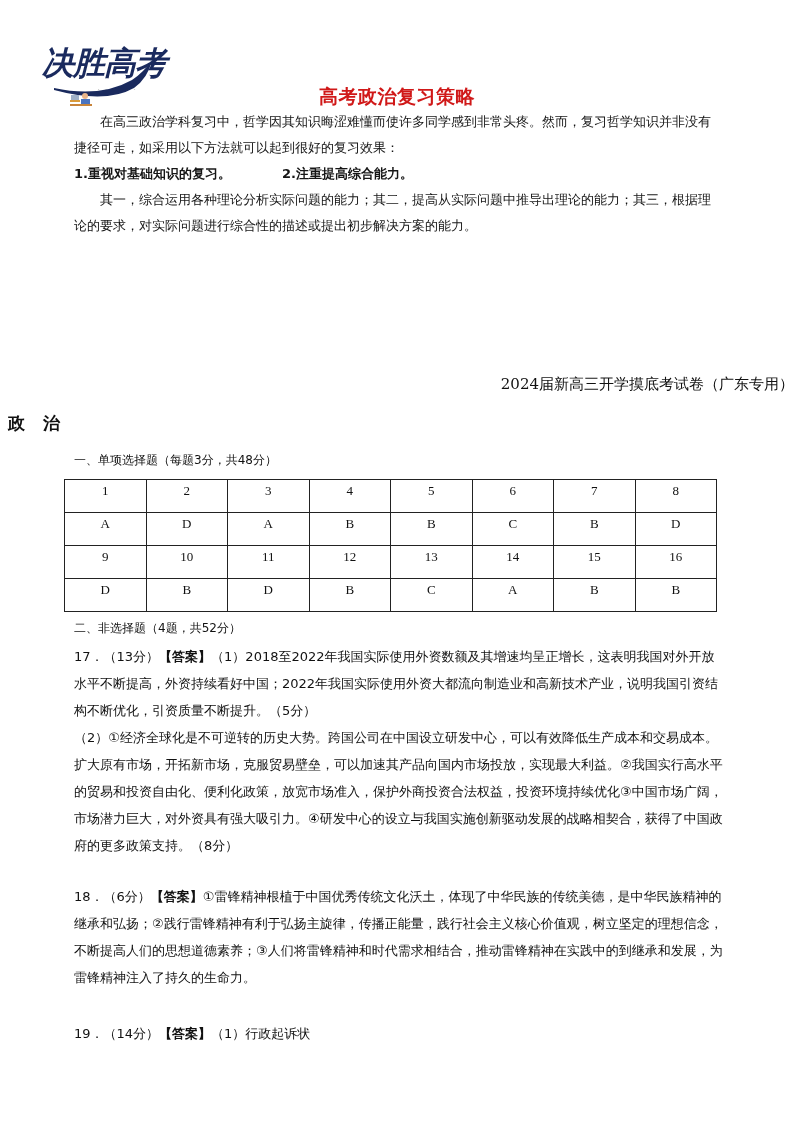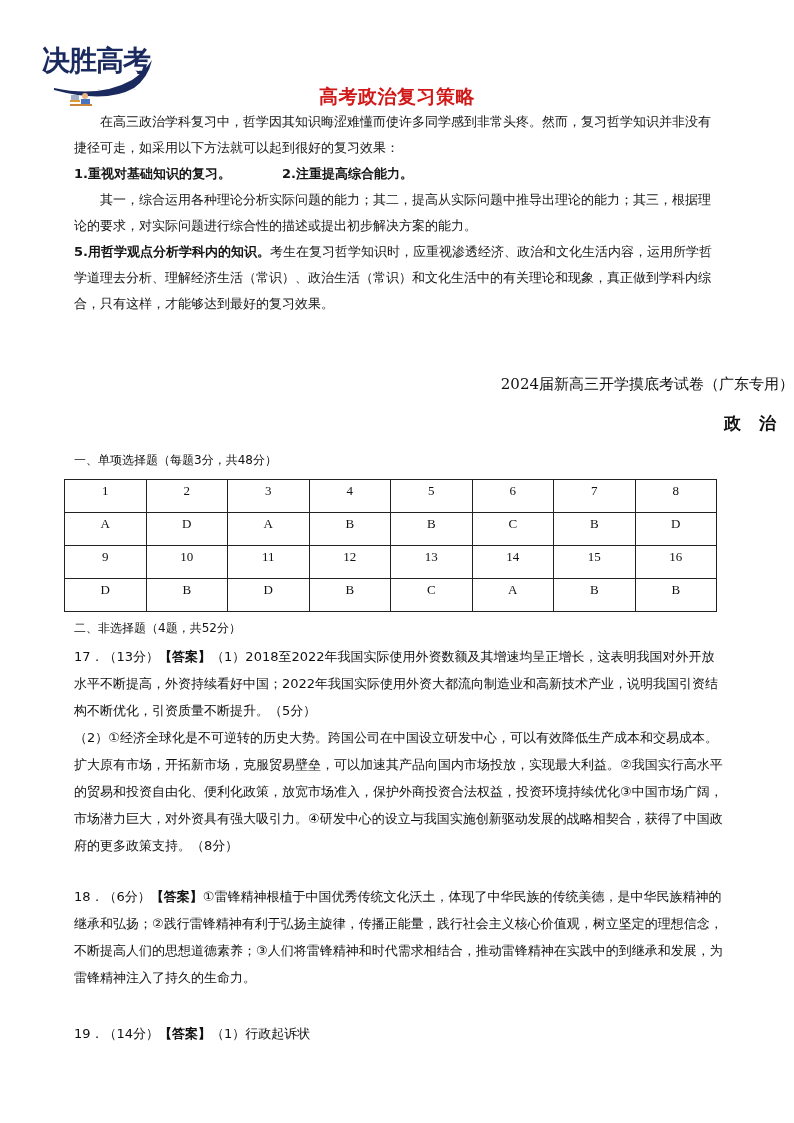--- a/index.html
+++ b/index.html
@@ -1,34 +1,34 @@
 <!DOCTYPE html>
 <html><head>
 <meta charset="utf-8">
 <style>
   html, body { margin:0; padding:0; background:#ffffff; }
   body { width:794px; height:1123px; position:relative; overflow:hidden;
          font-family:"DejaVu Sans", "Liberation Sans", sans-serif; color:#111; }
   .abs { position:absolute; }
   .logo { left:40px; top:40px; width:120px; height:70px; }
   .logo-text { position:absolute; left:2px; top:2px; font-family:"DejaVu Serif", serif;
-               font-size:28px; font-weight:bold; color:#1a2a5e; letter-spacing:-1px; white-space:nowrap; }
+               font-size:32px; font-weight:bold; font-style:italic; color:#1a2a5e; letter-spacing:-1px; white-space:nowrap; }
   .logo-swoosh { position:absolute; left:0; top:0; }
   .logo-tagline { position:absolute; left:58px; top:46px; font-size:5px; color:#333; letter-spacing:2px; white-space:nowrap; }
   .logo-figure { position:absolute; left:30px; top:52px; width:22px; height:14px; }
   .title { left:0; width:794px; top:84px; text-align:center; font-size:19px; font-weight:bold; color:#d01818;
            font-family:"DejaVu Sans", sans-serif; letter-spacing:0.5px; }
   .para { left:74px; width:648px; font-size:13px; line-height:26px; color:#151515; }
   .para p { margin:0; }
   .indent { text-indent:26px; }
   .b { font-weight:bold; }
   .two-col { display:flex;gap:8px; }
   .two-col span:first-child { width:200px; display:inline-block; }
   .exam-title { left:0; width:794px; top:375px; text-align:right; font-family:"DejaVu Serif", serif; font-weight:normal; font-size:15px; }
-  .subject { left:0; width:794px; top:412px; text-align:right; font-family:"DejaVu Serif", serif; font-weight:bold; font-size:17px; letter-spacing:18px; padding-left:30px; box-sizing:border-box; }
+  .subject { left:0; width:794px; top:412px; text-align:left; font-family:"DejaVu Serif", serif; font-weight:bold; font-size:17px; letter-spacing:18px; padding-left:8px; box-sizing:border-box; }
   .section { left:74px; font-size:12px; }
   table.answers { position:absolute; left:64px; top:479px; width:653px; border-collapse:collapse;
                   font-family:"Liberation Serif", "DejaVu Serif", serif; font-size:13px; }
   table.answers td { border:1px solid #222; height:28px; text-align:center; vertical-align:top; padding-top:3px; width:12.5%; }
   .answer-block { left:74px; width:650px; font-size:13px; line-height:27px; }
   .answer-block p { margin:0; }
 </style>
 </head>
 <body>
 
@@ -51,21 +51,20 @@
 
 <div class="abs para" style="top:109px;">
   <p class="indent">在高三政治学科复习中，哲学因其知识晦涩难懂而使许多同学感到非常头疼。然而，复习哲学知识并非没有捷径可走，如采用以下方法就可以起到很好的复习效果：</p>
   <p class="b two-col">
     <span>1.重视对基础知识的复习。</span>
     <span>2.注重提高综合能力。</span>
   </p>
   <p class="indent">其一，综合运用各种理论分析实际问题的能力；其二，提高从实际问题中推导出理论的能力；其三，根据理论的要求，对实际问题进行综合性的描述或提出初步解决方案的能力。</p>
   <p class="b two-col">
   </p>
-  <p><span class="b">5.用哲学观点分析学科内的知识。</span><span>考生在复习哲学知识时，应重视渗透经济、政治和文化生活内容，运用所学哲学道理去分析、理解经济生活（常识）、政治生活（常识）和文化生活中的有关理论和现象，真正做到学科内综合，只有这样，才能够达到最好的复习效果。</span></p>
 </div>
 
 <div class="abs exam-title">2024届新高三开学摸底考试卷（广东专用）</div>
 <div class="abs subject">政治</div>
 
 <div class="abs section" style="top:452px;">一、单项选择题（每题3分，共48分）</div>
 
 <table class="answers">
   <tbody>
     <tr>

